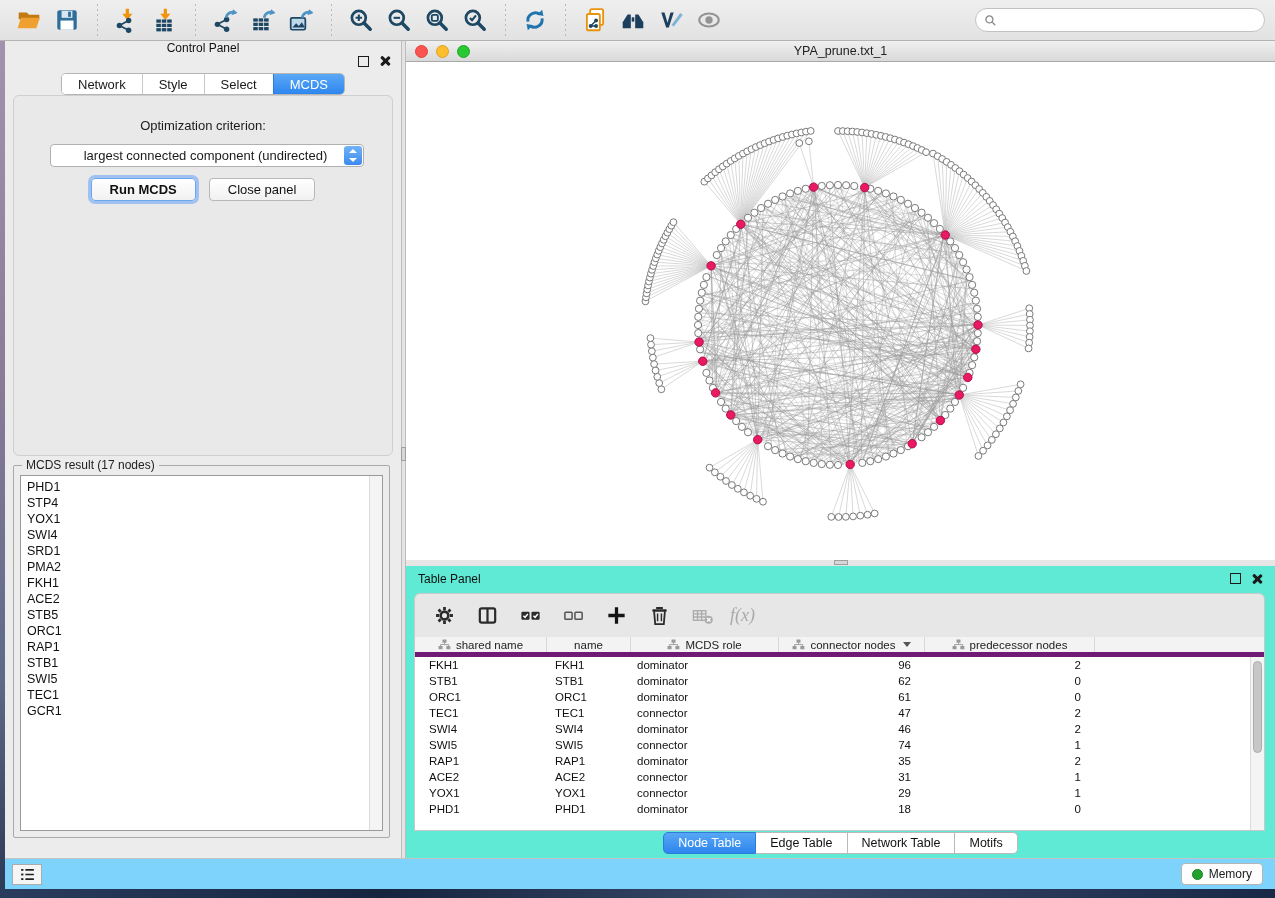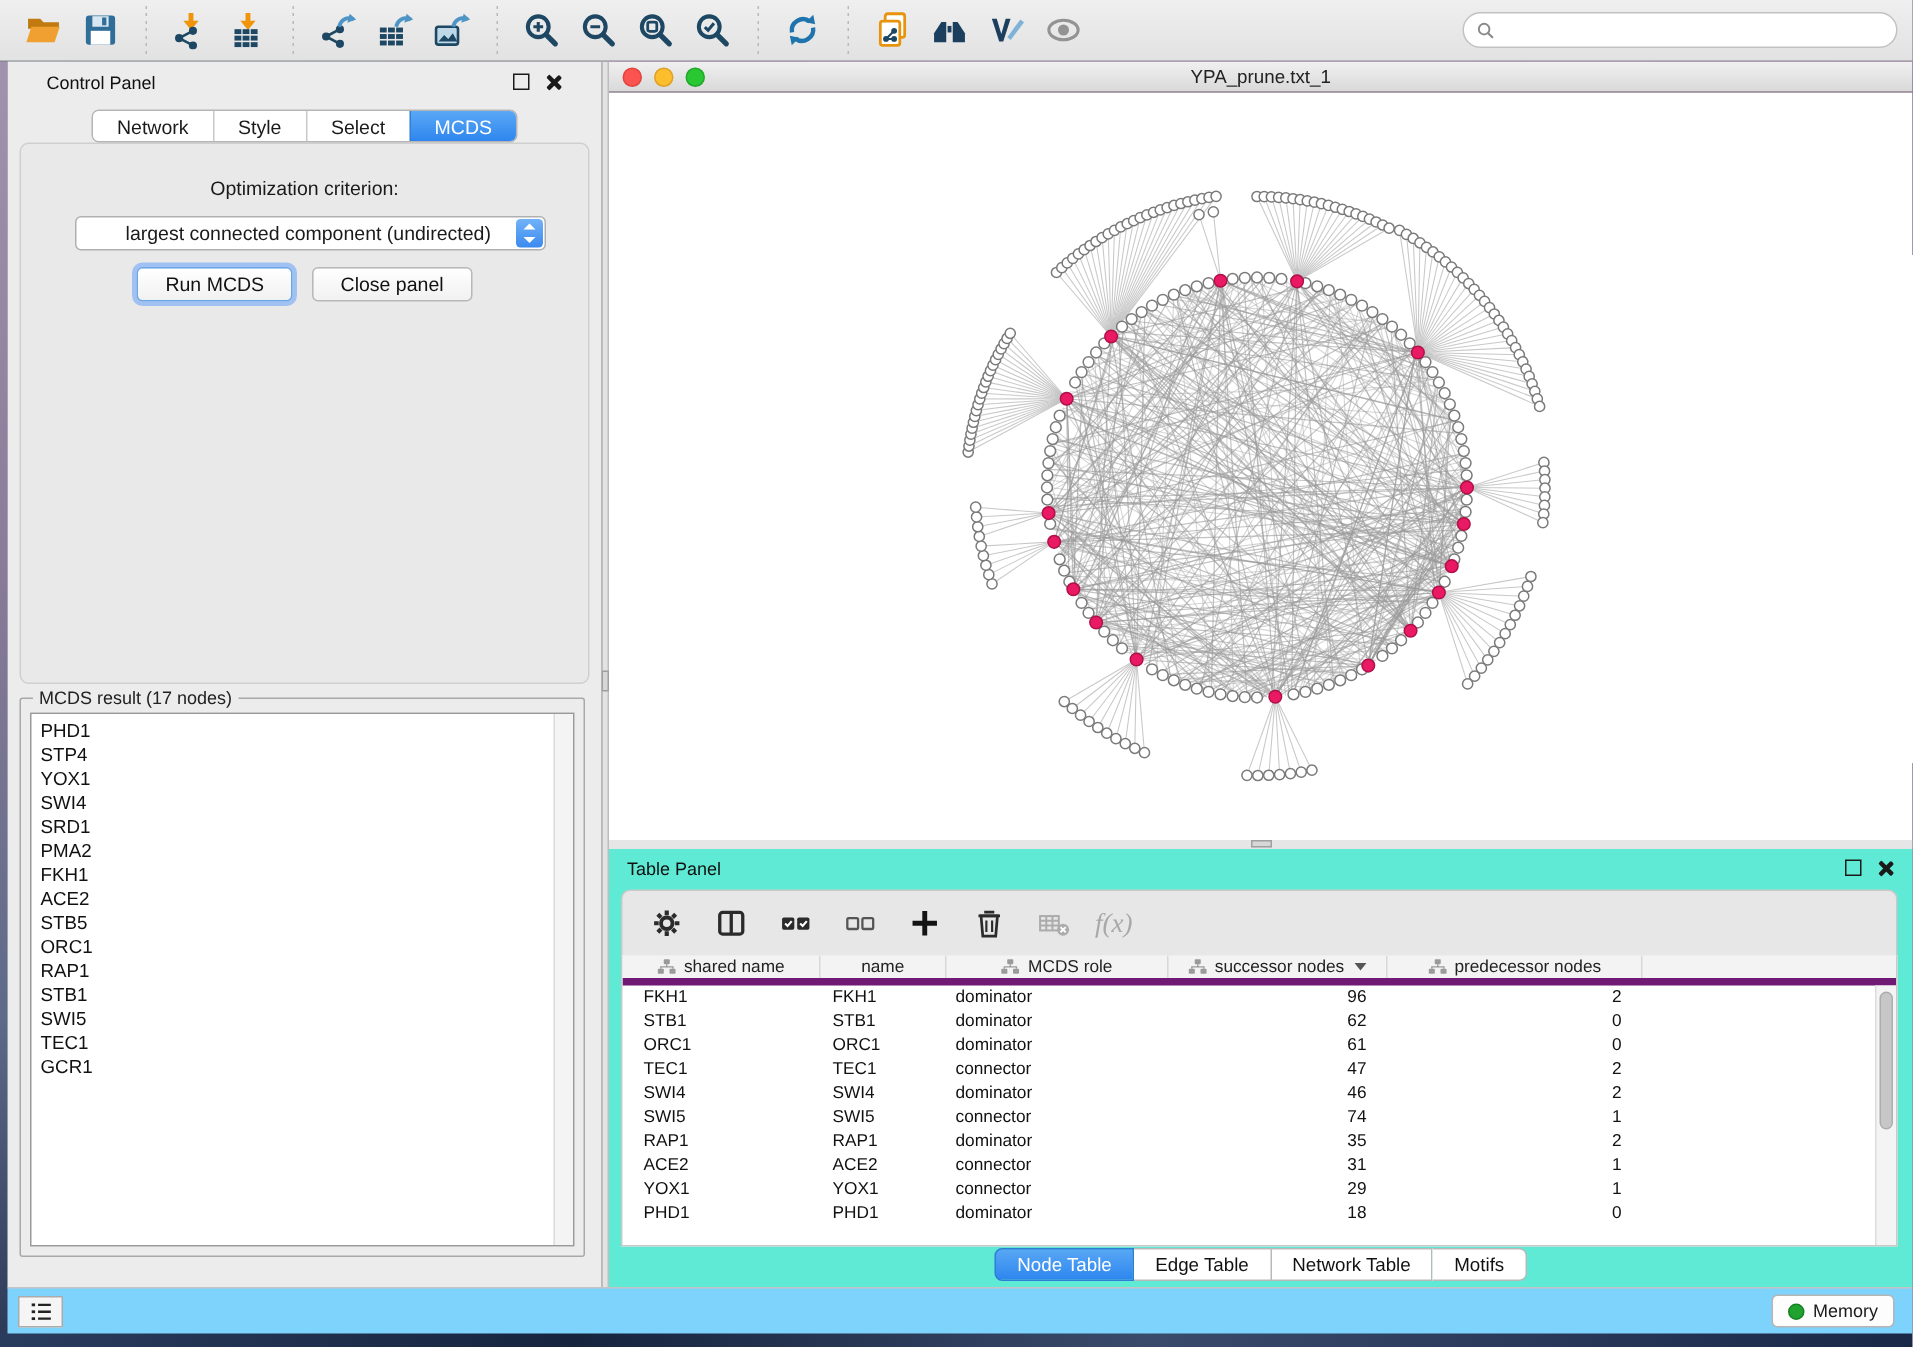--- a/index.html
+++ b/index.html
@@ -22,21 +22,21 @@
             background:repeating-linear-gradient(180deg,#b9b9b9 0 2px,transparent 2px 5px);
             background-size:1px 100%; background-position:center; background-repeat:no-repeat; }
   .search-wrap { margin-left:auto; }
   .search-field { width:290px; height:24px; background:#fff; border:1px solid #c2c2c2; border-radius:13px;
                   display:flex; align-items:center; padding:0 8px; }
   .search-field input { border:none; outline:none; flex:1; font-size:12px; background:transparent; margin-left:5px;
                         font-family:"Liberation Sans", sans-serif; }
 
   
   .control-panel { position:absolute; left:5px; top:41px; width:396px; height:817px; background:#ececec; }
-  .panel-header { height:27px; display:flex; align-items:center; padding:0 26px; }
+  .panel-header { height:27px; display:flex; align-items:center; padding:0 10px;flex-direction:column; }
   .panel-title { font-size:12px; color:#111; }
   .win-btns { margin-left:auto; display:flex; align-items:center; gap:10px; }
   .float-box { width:11px; height:11px; border:1.5px solid #1a1a1a; display:inline-block; }
   .x-icon { width:12px; height:12px; position:relative; display:inline-block; }
   .x-icon::before,.x-icon::after { content:""; position:absolute; left:5px; top:0; width:2.6px; height:12px;
                                    background:#1a1a1a; border-radius:1px; }
   .x-icon::before{ transform:rotate(45deg);} .x-icon::after{ transform:rotate(-45deg);}
 
   .seg { position:absolute; left:50%; top:32px; transform:translateX(-50%); display:flex; height:22px;
          border-radius:5px; overflow:hidden; border:1px solid #b5b5b5; background:#fff; z-index:3; }
@@ -53,21 +53,21 @@
   .combo-value { flex:1; text-align:center; font-size:13px; white-space:nowrap; overflow:hidden;margin-left:16px; }
   .stepper { width:18px; height:19px; margin-right:1px; border-radius:3px;
              background:linear-gradient(180deg,#71b2f8,#3c8af0); position:relative; }
   .stepper::before,.stepper::after { content:""; position:absolute; left:5px; border-left:4px solid transparent;
              border-right:4px solid transparent; }
   .stepper::before { top:3px; border-bottom:4.5px solid #fff; }
   .stepper::after  { bottom:3px; border-top:4.5px solid #fff; }
   .btn-row { position:absolute; left:0; top:82px; width:100%; display:flex; justify-content:center; gap:13px; }
   .mac-btn { height:23px; padding:0 18px; font-size:13px; font-family:"Liberation Sans",sans-serif;
              background:linear-gradient(180deg,#ffffff,#f1f1f1); border:1px solid #b8b8b8; border-radius:4px; color:#111; }
-  .mac-btn.focused { box-shadow:0 0 0 3px rgba(100,160,250,.55); border-color:#6aa7e8; }
+  .mac-btn.focused { box-shadow:0 0 0 3px rgba(100,160,250,.55); border-color:#6aa7e8;font-weight:bold; }
 
   .group-box { position:absolute; left:8px; top:424px; width:377px; height:373px;
                border:1px solid #a9a9a9; border-radius:2px; }
   .group-title { position:absolute; left:8px; top:-8px; background:#ececec; padding:0 4px; font-size:12px; color:#222; }
   .listbox { position:absolute; left:6px; top:9px; right:6px; bottom:6px; background:#fff;
              border:1px solid #9a9a9a; overflow:hidden; }
   .listbox-inner { position:absolute; inset:0 13px 0 0; padding:3px 0 0 6px; }
   .list-item { font-size:12.5px; line-height:16px; color:#111; }
   .list-sb { position:absolute; right:0; top:0; bottom:0; width:13px; background:#f4f4f4; border-left:1px solid #dcdcdc; }
 
@@ -1237,21 +1237,21 @@
         </div>
         <div class="col-cell" style="width: 146px;">
           <svg width="13" height="11" viewBox="0 0 14 12">
             <g fill="#9a9a9a">
               <rect x="4.8" y="0.5" width="4.4" height="3.6" rx="0.6"></rect>
               <rect x="0.5" y="7.5" width="4.4" height="3.6" rx="0.6"></rect>
               <rect x="9" y="7.5" width="4.4" height="3.6" rx="0.6"></rect>
             </g>
             <path d="M7 4.1v2M7 6.1H2.7v1.4M7 6.1h4.5v1.4" stroke="#9a9a9a" fill="none"></path>
           </svg>
-          <span>successor nodes</span>
+          <span>connector nodes</span>
           <span class="sort-arrow"></span>
         </div>
         <div class="col-cell" style="width: 170px;">
           <svg width="13" height="11" viewBox="0 0 14 12">
             <g fill="#9a9a9a">
               <rect x="4.8" y="0.5" width="4.4" height="3.6" rx="0.6"></rect>
               <rect x="0.5" y="7.5" width="4.4" height="3.6" rx="0.6"></rect>
               <rect x="9" y="7.5" width="4.4" height="3.6" rx="0.6"></rect>
             </g>
             <path d="M7 4.1v2M7 6.1H2.7v1.4M7 6.1h4.5v1.4" stroke="#9a9a9a" fill="none"></path>

